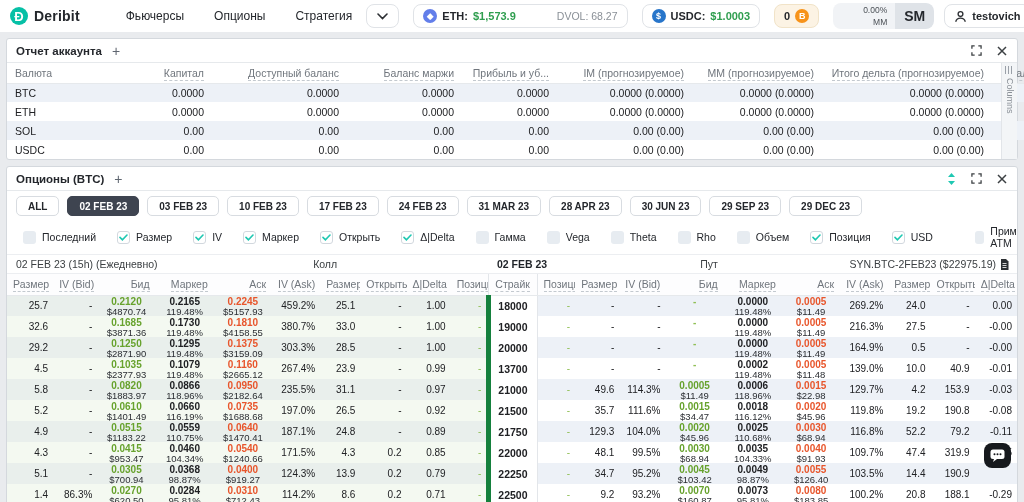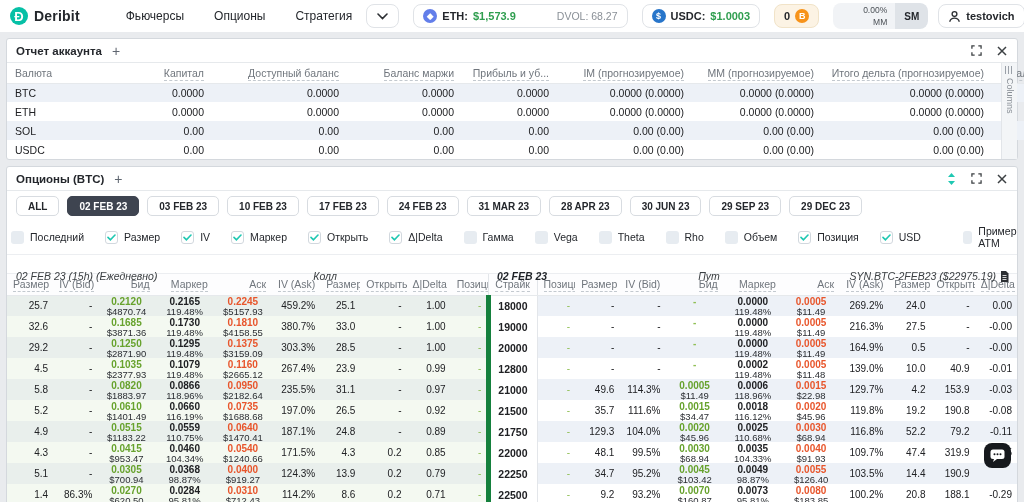--- a/index.html
+++ b/index.html
@@ -26,21 +26,21 @@
   .sym{font-weight:bold;font-size:11px;}
   .price{color:var(--green,#2f9e4f);font-weight:bold;}
   .dvol{color:#8a9097;font-size:10.5px;padding-left:36px;}
   .btc-pill{background:#fcf3e4;border-color:#f1e3c8;font-weight:bold;}
   .nav-right{margin-left:auto;display:flex;align-items:center;gap:10px;}
   .margin-pill{display:flex;align-items:stretch;height:26px;background:#f1f3f6;border-radius:8px;overflow:hidden;}
   .im-bars{display:flex;flex-direction:column;justify-content:center;gap:2px;padding:0 8px;}
   .bar-row{display:flex;align-items:flex-end;gap:5px;font-size:8.5px;color:#4a4f55;flex-direction:column;}
   .bar-track{width:46px;height:5px;background:#d3d8de;border-radius:3px;}
   .sm-seg{background:#dfe3e8;display:flex;align-items:center;justify-content:center;
-    padding:0 9px;font-weight:bold;font-size:10px;border-radius:0 8px 8px 0;cursor:pointer;}
+    padding:0 9px;font-weight:bold;font-size:14px;border-radius:0 8px 8px 0;cursor:pointer;}
   .user-pill{cursor:pointer;font-weight:600;}
   
   .panel{background:#fff;border:1px solid #d4d8dd;border-radius:3px;margin:6px 6px 0 6px;position:relative;}
   .panel-head{height:24px;display:flex;align-items:center;gap:10px;padding:0 9px;border-bottom:1px solid #e6e9ec;}
   .panel-title{font-size:11.5px;font-weight:bold;}
   .plus{color:#5f6670;font-size:14px;line-height:1;cursor:pointer;}
   .head-actions{margin-left:auto;display:flex;align-items:center;gap:12px;}
   .head-actions .ic{width:13px;height:13px;cursor:pointer;display:flex;align-items:center;justify-content:center;}
   
   .acct-wrap{position:relative;padding-right:16px;}
@@ -55,27 +55,27 @@
   .cols-rail{position:absolute;right:0;top:0;bottom:0;width:16px;background:#f3f5f7;
     border-left:1px solid #e2e5e9;display:flex;flex-direction:column;align-items:center;padding-top:3px;gap:4px;cursor:pointer;}
   .rail-grid{width:9px;height:8px;background:repeating-linear-gradient(90deg,#9aa0a8 0 1.5px,transparent 1.5px 3px);}
   .rail-label{writing-mode:vertical-rl;font-size:9px;color:#8a9097;}
   
   #optionsPanel{height:400px;overflow:hidden;}
   .tabs-row{display:flex;align-items:center;gap:8px;padding:5px 9px;}
   .date-tab{height:20px;display:flex;align-items:center;padding:0 11px;border:1px solid #d8dce1;
     border-radius:5px;font-size:10px;font-weight:bold;background:#fff;cursor:pointer;color:#24272c;}
   .date-tab.active{background:var(--tabActive,#3e4450);color:#fff;border-color:var(--tabActive,#3e4450);}
-  .filters-row{display:flex;align-items:center;gap:7px;padding:4px 9px 5px 4px;font-size:10.5px;}
+  .filters-row{display:flex;align-items:center;gap:7px;padding:4px 9px 5px 16px;font-size:10.5px;}
   .chk{display:flex;align-items:center;gap:6px;margin-right:14px;cursor:pointer;}
   .box{width:13px;height:13px;border-radius:3px;background:#e7ecf1;display:flex;align-items:center;justify-content:center;}
   .box.on{background:#fff;border:1px solid #d2d8de;}
   .filters-divider{width:1px;height:16px;background:#dfe3e8;margin:0 10px 0 4px;}
   .subheader{position:relative;height:20px;border-top:1px solid #eceef1;border-bottom:1px solid #eceef1;font-size:10.5px;color:#3c4043;}
-  .subheader .abs{position:absolute;top:15px;font-style:italic;}
+  .subheader .abs{position:absolute;top:3px;}
   .sh-left{left:9px;}
   .sh-call{left:31.5%;transform:translateX(-50%);}
   .sh-date{left:51%;transform:translateX(-50%);font-weight:bold;color:#1f2328;}
   .sh-put{left:69.5%;transform:translateX(-50%);}
   .sh-right{right:8px;display:flex;align-items:center;gap:4px;}
   
   .opt th{font-weight:normal;color:#70767d;font-size:10.5px;height:21px;padding:0 6px;
     text-align:right;background:#fdfdfe;border-bottom:1px solid #e6e9ec;overflow:hidden;white-space:nowrap;}
   .opt th span{border-bottom:1px dashed #c3c9cf;padding-bottom:1px;cursor:pointer;}
   .opt th.h-strike{text-align:left;border-left:1px solid #e3e6ea;border-right:1px solid #e3e6ea;}
@@ -554,21 +554,21 @@
           </td>
           <td class="c-cell pair">
             <div class="main ask">0.1160</div>
             <div class="sub">$2665.12</div>
           </td>
           <td class="c-cell">267.4%</td>
           <td class="c-cell">23.9</td>
           <td class="c-cell dash">-</td>
           <td class="c-cell">0.99</td>
           <td class="c-cell dash green">-</td>
-          <td class="strike">12800</td>
+          <td class="strike">13700</td>
           <td class="p-cell dash green">-</td>
           <td class="p-cell dash">-</td>
           <td class="p-cell dash">-</td>
           <td class="p-cell pair">
             <div class="main dash green">-</div>
             <div class="sub">&nbsp;</div>
           </td>
           <td class="p-cell pair">
             <div class="main mark">0.0002</div>
             <div class="sub">119.48%</div>

